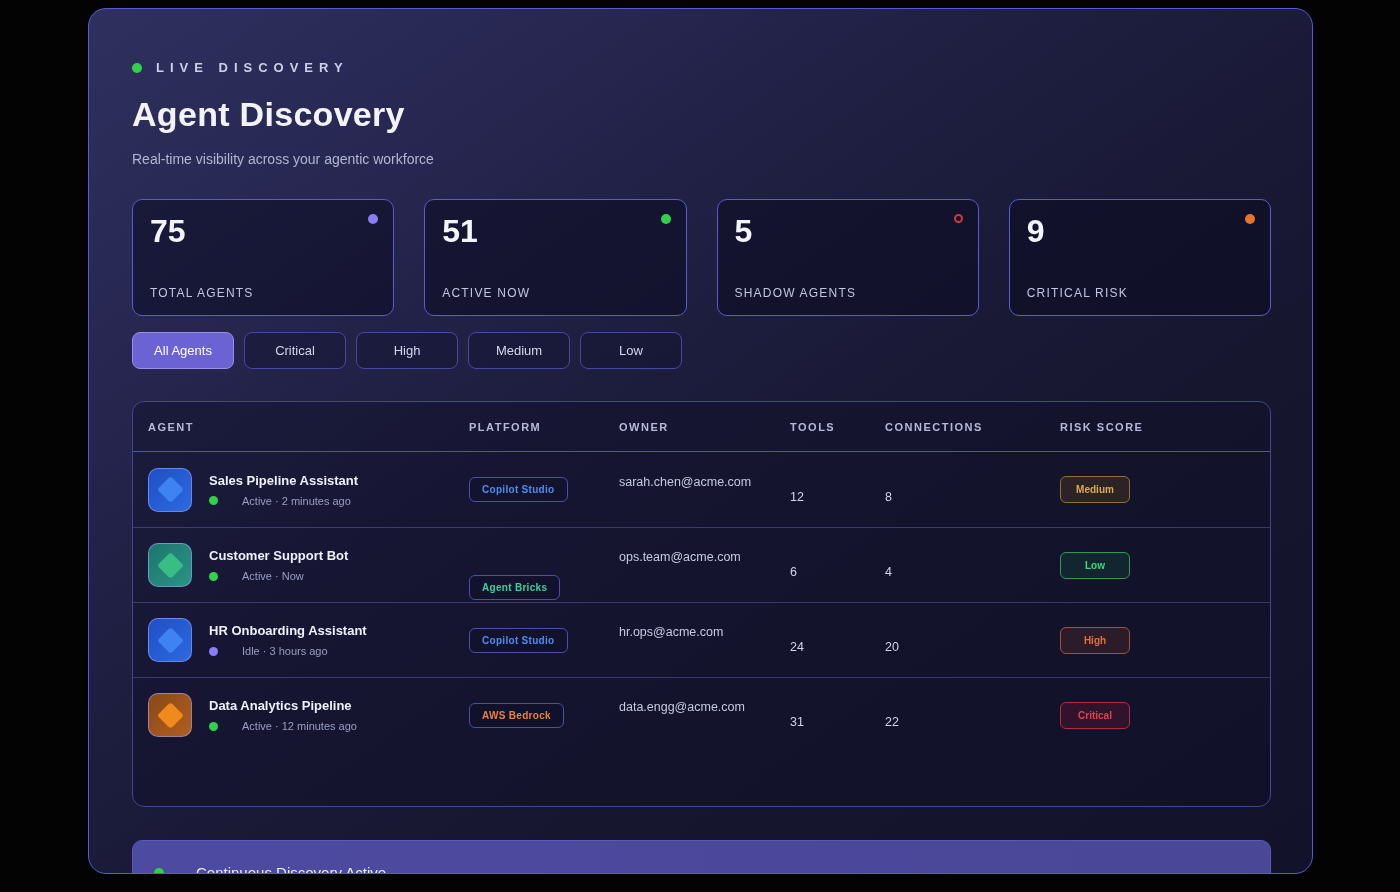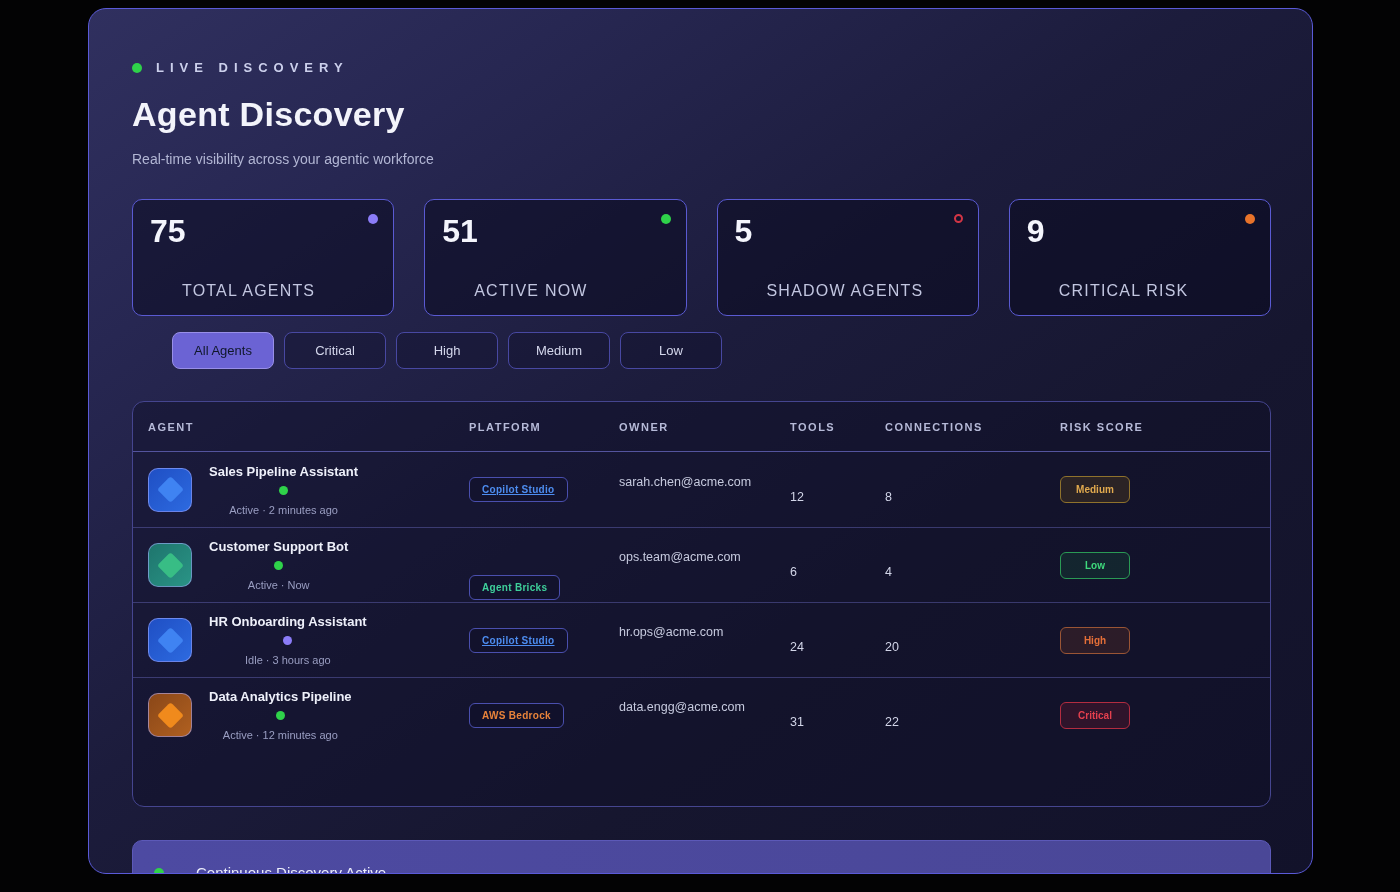--- a/index.html
+++ b/index.html
@@ -23,33 +23,33 @@
 
   
   .stats { margin-top:32px; display:flex; gap:30px; }
   .stat-card {
     flex:1; height:117px; border-radius:10px; border:1.5px solid #5a5ad2;
     background:rgba(11,11,32,0.55);
     padding:13px 17px 15px; display:flex; flex-direction:column; justify-content:space-between;
     position:relative;
   }
   .stat-value { font-size:32px; font-weight:700; color:#f4f5fc; }
-  .stat-label { font-size:16px; letter-spacing:1.2px; color:#c2c6e0;margin-left:32px; }
+  .stat-label { font-size:12px; letter-spacing:1.2px; color:#c2c6e0; }
   .stat-dot { position:absolute; top:14px; right:15px; width:10px; height:10px; border-radius:50%; }
   .stat-dot.hollow { background:transparent !important; border:2px solid #d23545; width:9px; height:9px; }
 
   
   .filters { margin-top:16px; display:flex; gap:10px; }
   .filter-btn {
     width:102px; height:37px; border-radius:8px; font-size:13px; cursor:pointer;
     background:rgba(18,18,44,0.4); border:1px solid #4848a2; color:#d4d7ec;
     font-family:"Liberation Sans", sans-serif;
     display:flex; align-items:center; justify-content:center;
   }
-  .filter-btn.active { background:#6b63d4; border:1px solid #988fe8; color:#0f172a;margin-left:40px; }
+  .filter-btn.active { background:#6b63d4; border:1px solid #988fe8; color:#ffffff; }
 
   
   .table-card {
     margin-top:32px; height:406px; border-radius:12px; border:1px solid #45458f;
     background:rgba(16,16,40,0.45); overflow:hidden;
   }
   .tgrid { display:grid; grid-template-columns:321px 150px 171px 95px 175px 1fr;
            align-items:center; padding:0 15px; }
   .thead { height:50px; border-bottom:1px solid #54549e; }
   .th { font-size:11px; font-weight:700; letter-spacing:1.5px; color:#b6bad8; }
@@ -61,31 +61,31 @@
             display:flex; align-items:center; justify-content:center; }
   .avatar .diamond { width:19px; height:19px; border-radius:3px; transform:rotate(45deg); }
   .avatar-blue   { background:linear-gradient(135deg,#1f4fc4,#2d6ae0); }
   .avatar-blue .diamond { background:#3f83f2; }
   .avatar-teal   { background:linear-gradient(135deg,#1e756d,#2a9486); }
   .avatar-teal .diamond { background:#38bd85; }
   .avatar-orange { background:linear-gradient(135deg,#8a4718,#b06020); }
   .avatar-orange .diamond { background:#f08a1c; }
 
   .agent-name { font-size:13px; font-weight:600; color:#eef0fa; }
-  .agent-status { margin-top:7px; display:flex; align-items:center; gap:9px;
-                  font-size:11px; color:#9a9ec2;flex-direction:column; }
+  .agent-status { margin-top:7px; display:flex; align-items:center; gap:24px;
+                  font-size:11px; color:#9a9ec2; }
   .status-dot { width:9px; height:9px; border-radius:50%; }
   .dot-active { background:#2fd24a; }
   .dot-idle   { background:#8b7cf8; }
   .dot-green  { background:#2fd24a; }
 
   .platform-badge { display:inline-block; padding:6px 12px; border-radius:6px;
                     border:1px solid #4a4fae; font-size:10px; font-weight:600; letter-spacing:.3px;
                     background:rgba(12,12,36,0.3); }
-  .platform-copilot { color:#4d8df0;text-decoration:underline; }
+  .platform-copilot { color:#4d8df0; }
   .platform-bricks  { color:#3ecf9a;margin-top:44px; }
   .platform-bedrock { color:#e8833a; }
 
   .owner-cell { font-size:12.5px; color:#c6cade; align-self:center; transform:translateY(-8px); }
   .num-cell   { font-size:12.5px; color:#d2d5e8; transform:translateY(-8px);margin-top:30px; }
 
   .risk-badge { display:inline-block; min-width:70px; text-align:center; padding:7px 14px;
                 border-radius:6px; font-size:10px; font-weight:600; }
   .risk-medium   { color:#e2aa4e; border:1px solid #8f722c; background:rgba(130,95,20,0.22); }
   .risk-low      { color:#3ed97c; border:1px solid #2a9a55; background:rgba(25,125,65,0.18); }

